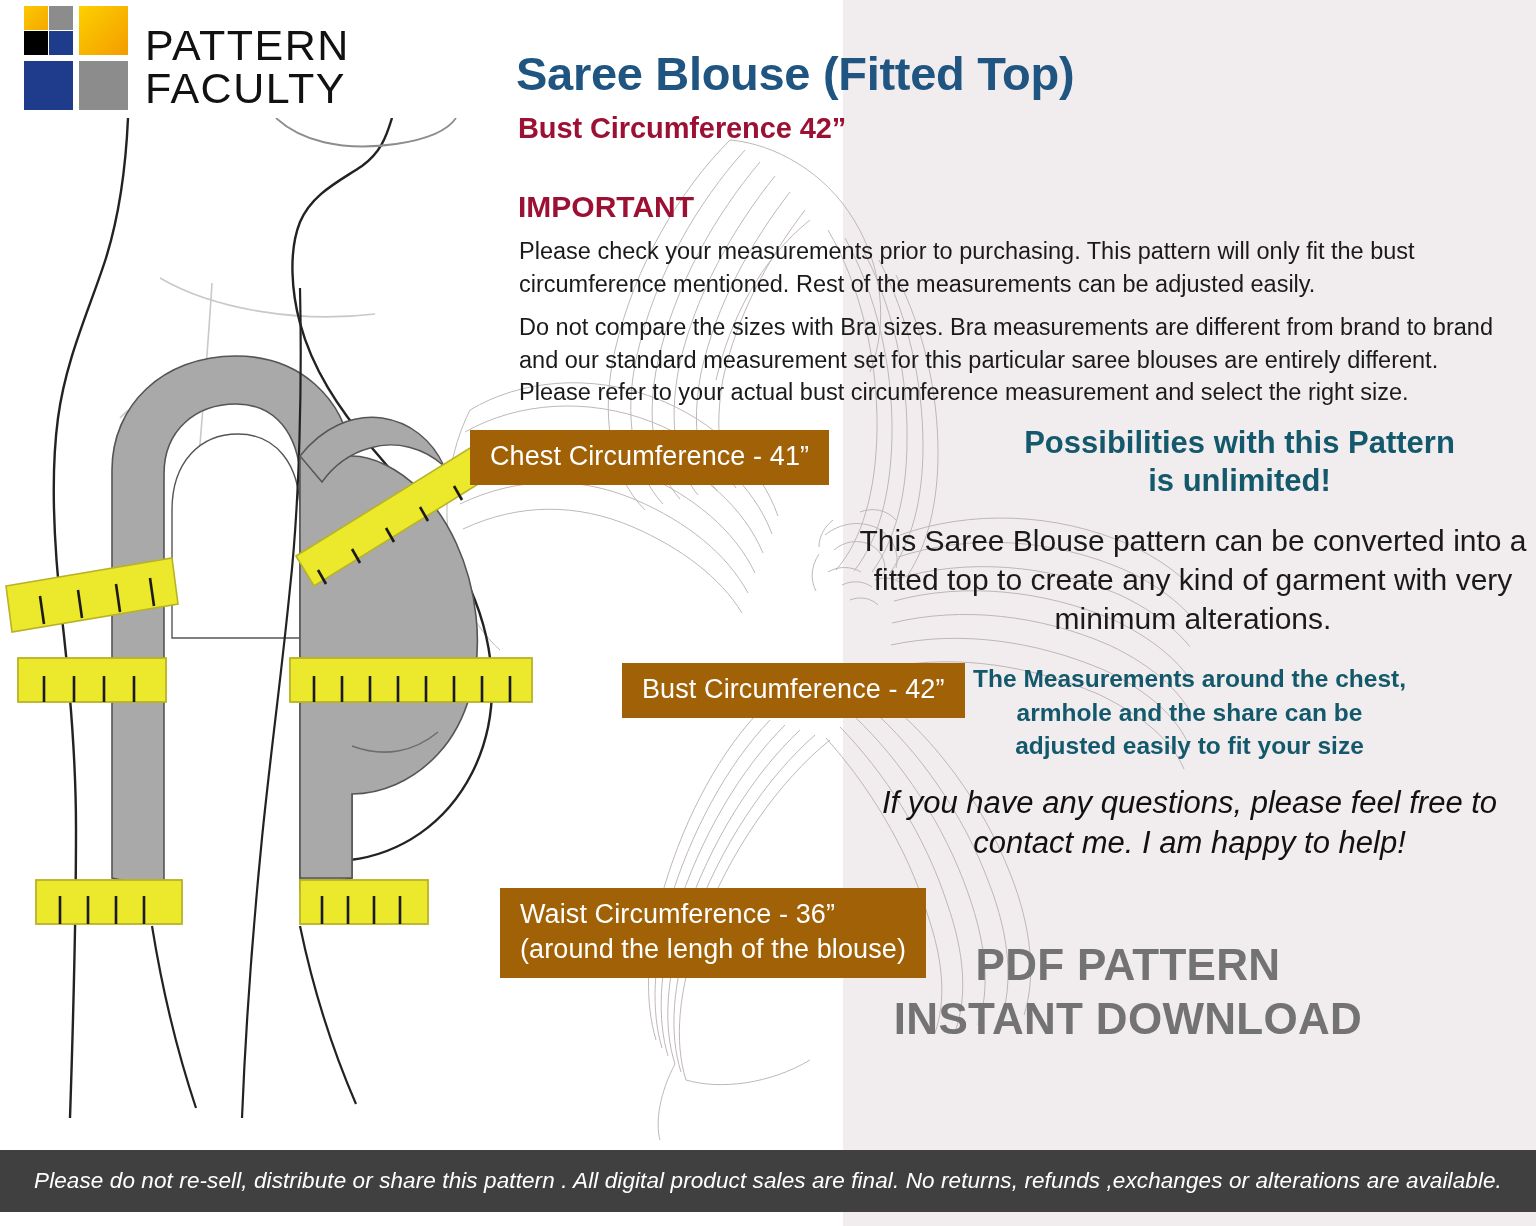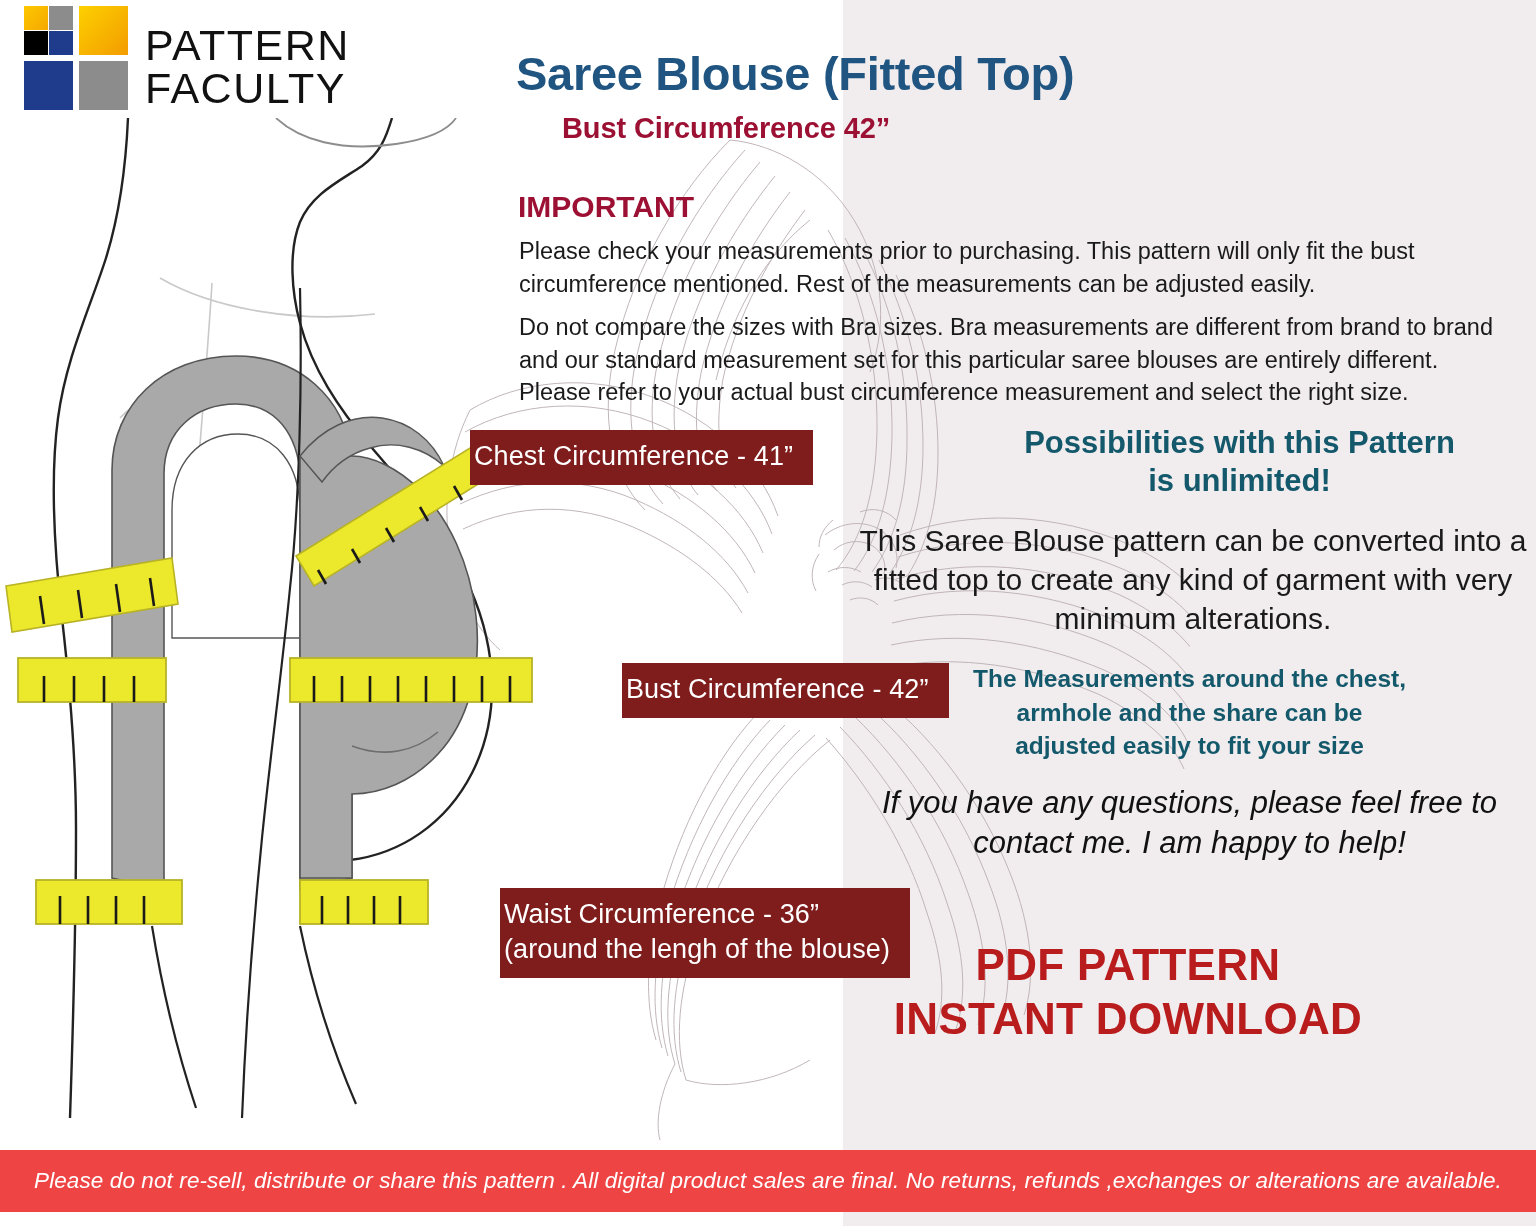--- a/index.html
+++ b/index.html
@@ -33,56 +33,56 @@
   .c-bl        { left:0;   top:55px;width:49px; height:49px; background:#1f3c8c; }
   .c-br        { left:55px;top:55px;width:49px; height:49px; background:#8c8c8c; }
   .logo-text { line-height:1.0; }
   .logo-text div { font-size:43px; letter-spacing:1.5px; color:#111; font-weight:400; }
 
   
   .figure { position:absolute; left:0; top:118px; width:560px; height:1030px; }
 
   
   .mlabel {
-    position:absolute; background:#7f1d1d; color:#ffffff;
-    font-size:27px; line-height:1.30; padding:9px 20px 11px 4px;
+    position:absolute; background:#a16207; color:#ffffff;
+    font-size:27px; line-height:1.30; padding:9px 20px 11px 20px;
     white-space:pre-line; letter-spacing:.1px;
   }
   #label-chest { left:470px; top:430px; }
   #label-bust  { left:597px; top:663px;margin-left:25px; }
   #label-waist { left:500px; top:872px;margin-top:16px; }
 
   
   .rt { position:absolute; }
 
   #title     { left:516px; top:46px;  font-size:47px; font-weight:700; color:#1f5580; letter-spacing:-.3px; }
-  #subtitle  { left:518px; top:112px; font-size:29px; font-weight:700; color:#9c1033; letter-spacing:-.1px;margin-left:44px; }
+  #subtitle  { left:518px; top:112px; font-size:29px; font-weight:700; color:#9c1033; letter-spacing:-.1px; }
   #important { left:518px; top:190px; font-size:30px; font-weight:700; color:#9c1033; }
 
   .para { left:519px; font-size:23.5px; line-height:1.39; color:#1a1a1a; width:990px; }
   #para1 { top:235px; }
   #para2 { top:311px; }
 
   #poss   { left:843px; top:424px; width:793px; text-align:center;
             font-size:31px; font-weight:700; color:#14596b; line-height:1.22; }
   #convert{ left:843px; top:521px; width:700px; text-align:center;
             font-size:30px; line-height:1.30; color:#1a1a1a; }
   #adjust { left:843px; top:662px; width:693px; text-align:center;
             font-size:24.5px; font-weight:700; color:#14596b; line-height:1.37; }
   #quest  { left:843px; top:783px; width:693px; text-align:center;
             font-size:31px; font-style:italic; color:#111; line-height:1.30; }
   #pdf    { left:843px; top:938px; width:570px; text-align:center;
-            font-size:44px; font-weight:700; color:#b91c1c; line-height:1.22; letter-spacing:.3px; }
+            font-size:44px; font-weight:700; color:#737373; line-height:1.22; letter-spacing:.3px; }
   #brand  { left:843px; top:1068px; width:693px; text-align:center;
             font-size:33px; color:#111; letter-spacing:.3px; }
 
   
   #footer-bar {
     position:absolute; left:0; top:1150px; width:1536px; height:62px;
-    background:#ef4444; display:flex; align-items:center; justify-content:center;
+    background:#404040; display:flex; align-items:center; justify-content:center;
   }
   #footer-text { color:#fff; font-size:22.5px; font-style:italic; letter-spacing:.1px; }
   #footer-pad { position:absolute; left:0; top:1212px; width:1536px; height:14px; background:#fff; }
   #footer-pad-r { position:absolute; left:843px; top:1212px; width:693px; height:14px; background:#f1ecee; }
 </style>
 </head>
 <body>
 
 <div id="page">
 

